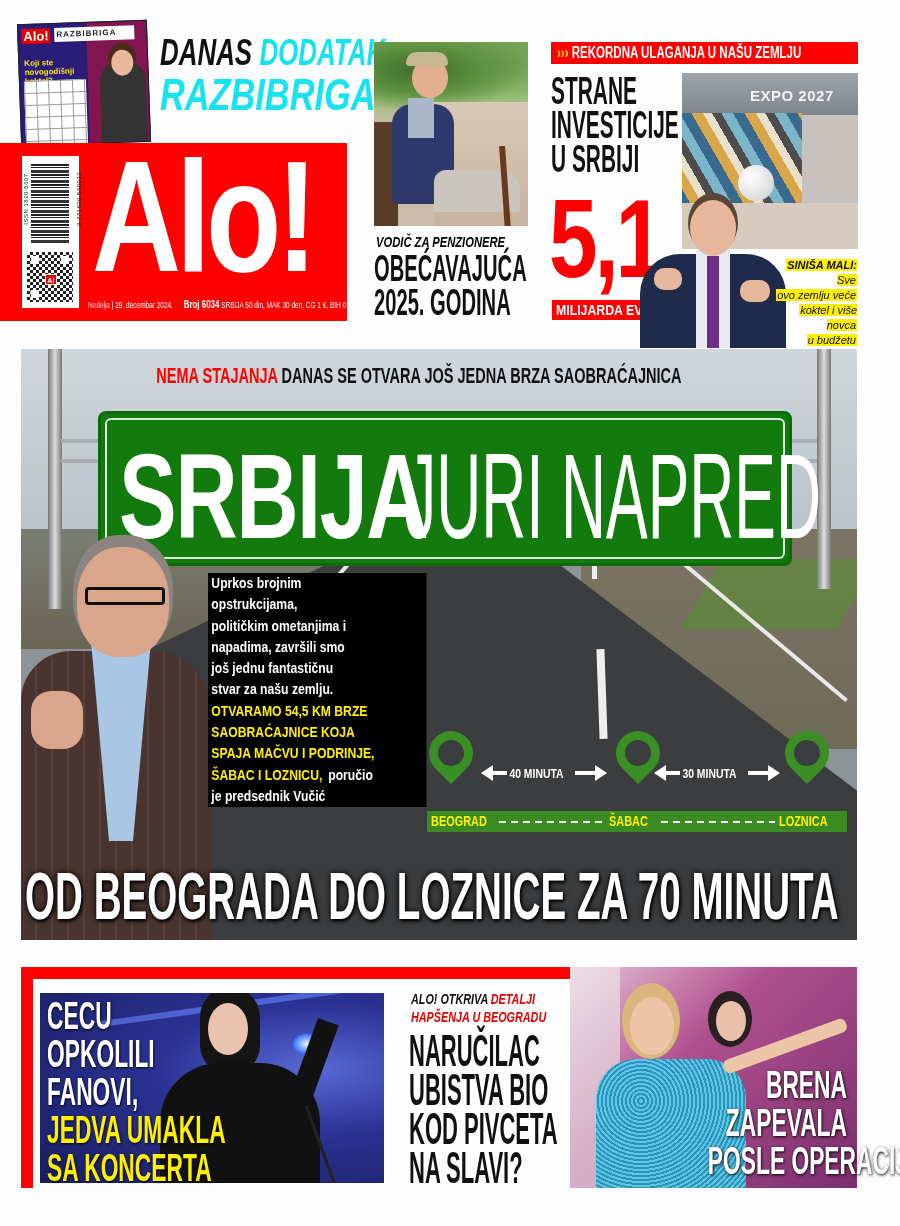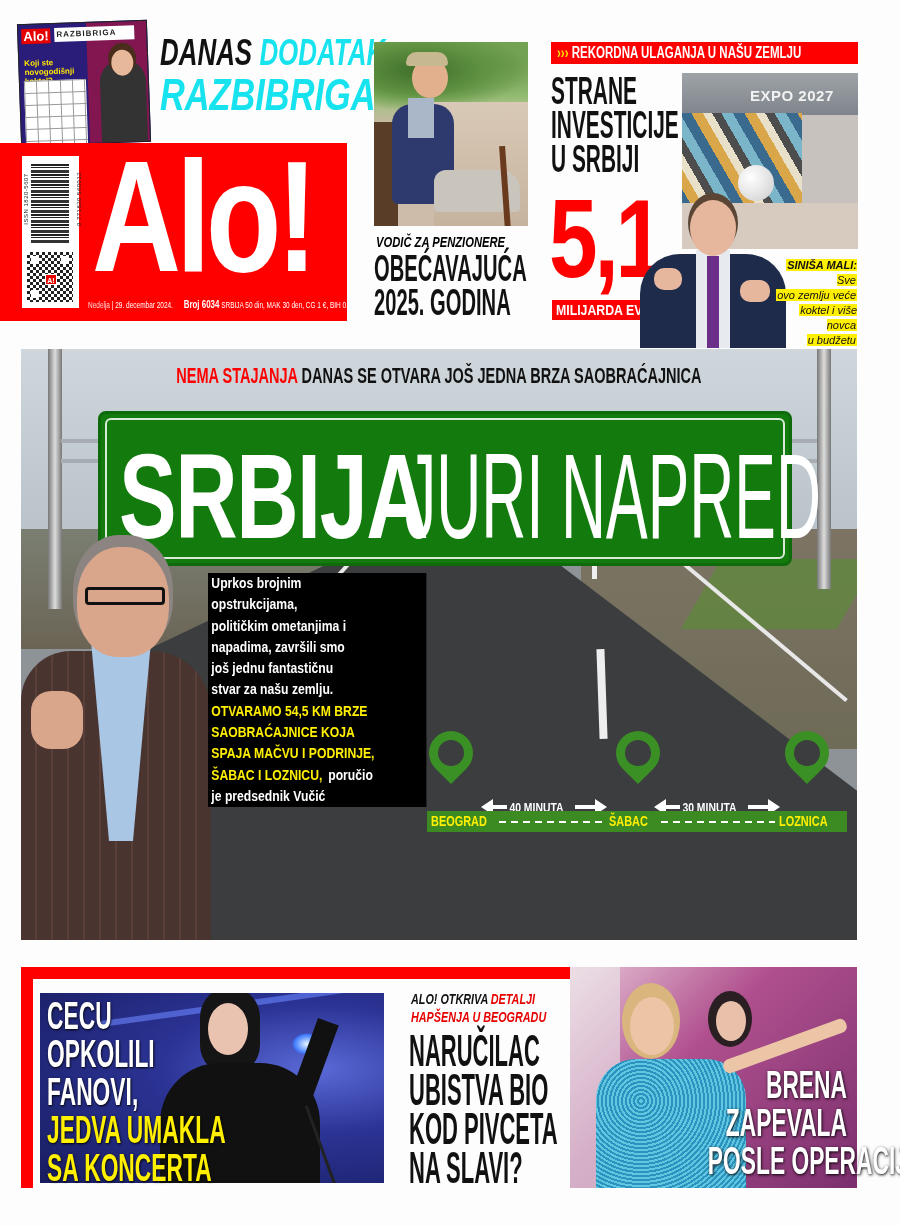--- a/index.html
+++ b/index.html
@@ -92,21 +92,21 @@
   #road{position:absolute;left:-40px;top:200px;width:900px;height:400px;background:#3b3d3f;clip-path:polygon(42% 0,62% 0,100% 65%,100% 100%,0 100%,0 45%)}
   #road-line-l{position:absolute;left:330px;top:210px;width:4px;height:180px;background:#e8e8e8;transform:rotate(42deg);transform-origin:top}
   #road-line-r{position:absolute;left:655px;top:210px;width:4px;height:220px;background:#e8e8e8;transform:rotate(-50deg);transform-origin:top}
   #road-dash1{position:absolute;left:571px;top:210px;width:5px;height:20px;background:#eee}
   #road-dash2{position:absolute;left:577px;top:300px;width:8px;height:90px;background:#eee;transform:rotate(-2deg)}
   #guardrail{position:absolute;left:200px;top:200px;width:260px;height:10px;background:#b6bcc2;transform:rotate(-26deg);transform-origin:left}
   #post-l{position:absolute;left:27px;top:0;width:14px;height:260px;background:linear-gradient(90deg,#777,#ddd,#777)}
   #post-r{position:absolute;left:796px;top:0;width:14px;height:240px;background:linear-gradient(90deg,#777,#ddd,#777)}
   #truss{position:absolute;left:40px;top:90px;width:756px;height:24px;border-top:4px solid #a7adb2;border-bottom:4px solid #a7adb2}
 
-  #main-kicker{position:absolute;left:0;top:14px;width:836px;text-align:center;font-size:22px;font-weight:900;color:#111;line-height:26px;white-space:nowrap}
+  #main-kicker{position:absolute;left:0;top:14px;width:836px;text-align:left;font-size:22px;font-weight:900;color:#111;line-height:26px;white-space:nowrap}
   #main-kicker .red{color:#ff0000}
   #sign{position:absolute;left:77px;top:62px;width:694px;height:155px;background:#137a0e;border-radius:8px;border:3px solid #0f6a0b}
   #sign-inner{position:absolute;left:4px;top:4px;right:4px;bottom:4px;border:2px solid #d9ead8;border-radius:6px}
   #sign-text{position:absolute;left:18px;top:12px;color:#fff;white-space:nowrap;line-height:140px}
   #sign-text .b{font-size:120px;font-weight:900;display:inline-block;transform:scaleX(.72);transform-origin:left;letter-spacing:-2px}
   #sign-text .l{font-size:120px;font-weight:400;display:inline-block;transform:scaleX(.52);transform-origin:left;position:absolute;left:286px;top:0}
 
   #vucic{position:absolute;left:0;top:182px;width:190px;height:410px}
   #vucic .jacket{position:absolute;left:0;top:120px;width:190px;height:300px;background:repeating-linear-gradient(90deg,#4a3430 0 14px,#5b403a 14px 16px),#4a3430;border-radius:50px 60px 0 0}
   #vucic .shirt{position:absolute;left:70px;top:110px;width:60px;height:200px;background:#a9c6e4;clip-path:polygon(0 0,100% 0,70% 100%,30% 100%)}
@@ -117,21 +117,21 @@
   #quote{position:absolute;left:187px;top:224px;width:220px;font-size:14.5px;font-weight:700;line-height:21.3px;color:#fff}
   #quote span{background:#000;padding:0 2px;box-decoration-break:clone;-webkit-box-decoration-break:clone}
   #quote .y{color:#ffef00}
 
   .pin{position:absolute;width:44px;height:58px}
   .pin .circle{position:absolute;left:0;top:0;width:44px;height:44px;border-radius:50% 50% 50% 0;transform:rotate(-45deg);background:#3a8f25}
   .pin .hole{position:absolute;left:9px;top:9px;width:26px;height:26px;border-radius:50%;background:#3b3d3f}
   #pin1{left:408px;top:382px}
   #pin2{left:595px;top:382px}
   #pin3{left:764px;top:382px}
-  .arrow-seg{position:absolute;top:450px;color:#fff;font-size:13px;font-weight:700;white-space:nowrap;display:flex;align-items:center}
+  .arrow-seg{position:absolute;top:416px;color:#fff;font-size:13px;font-weight:700;white-space:nowrap;display:flex;align-items:center}
   .arrow-seg .bar{height:4px;background:#fff;display:inline-block}
   .arrow-seg .tri-l{width:0;height:0;border-top:8px solid transparent;border-bottom:8px solid transparent;border-right:12px solid #fff}
   .arrow-seg .tri-r{width:0;height:0;border-top:8px solid transparent;border-bottom:8px solid transparent;border-left:12px solid #fff}
   .arrow-seg .lbl{padding:0 3px}
   #seg1{left:460px}
   #seg2{left:633px}
   #route-bar{position:absolute;left:406px;top:462px;width:420px;height:21px;background:#3c8a22;color:#ffef00;font-size:14px;font-weight:900;line-height:21px;white-space:nowrap}
   #route-bar .city{position:absolute;top:0}
   #route-bar .dash{position:absolute;top:10px;height:2px;background:repeating-linear-gradient(90deg,#fff 0 7px,transparent 7px 12px)}
 
@@ -355,20 +355,23 @@
   </div>
 
   <div id="route-bar">
     <span class="city narrow" style="left:4px;transform:scaleX(.78)">BEOGRAD</span>
     <span class="dash" style="left:72px;width:104px"></span>
     <span class="city narrow" style="left:182px;transform:scaleX(.78)">ŠABAC</span>
     <span class="dash" style="left:234px;width:114px"></span>
     <span class="city narrow" style="left:352px;transform:scaleX(.78)">LOZNICA</span>
   </div>
 
+  <div id="main-head">
+    <span class="narrow">OD BEOGRADA DO LOZNICE ZA 70 MINUTA</span>
+  </div>
 </div>
 
 <div id="bot-frame-top" class="abs"></div>
 <div id="bot-frame-left" class="abs"></div>
 
 <div id="ceca-photo" class="abs">
   <div class="beam"></div>
   <div class="light"></div>
   <div class="head"></div>
   <div class="face"></div>

